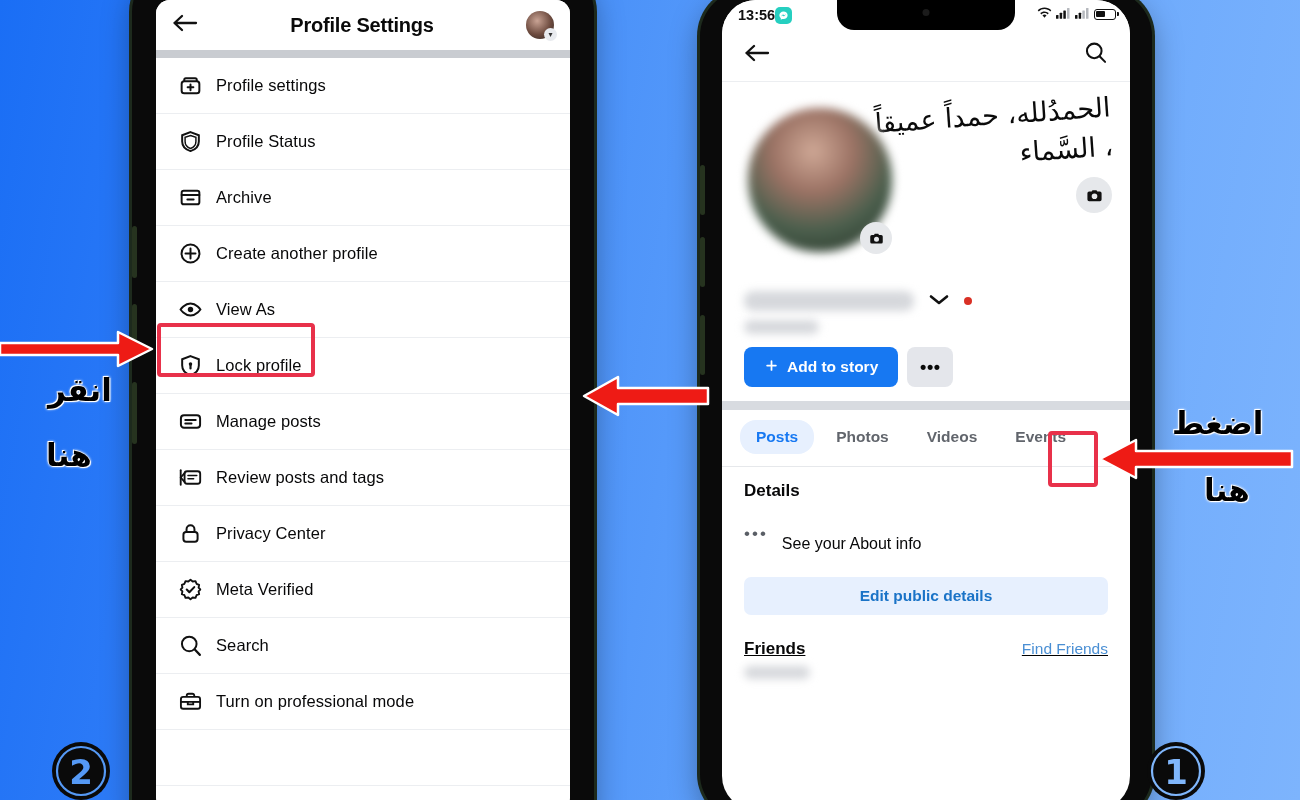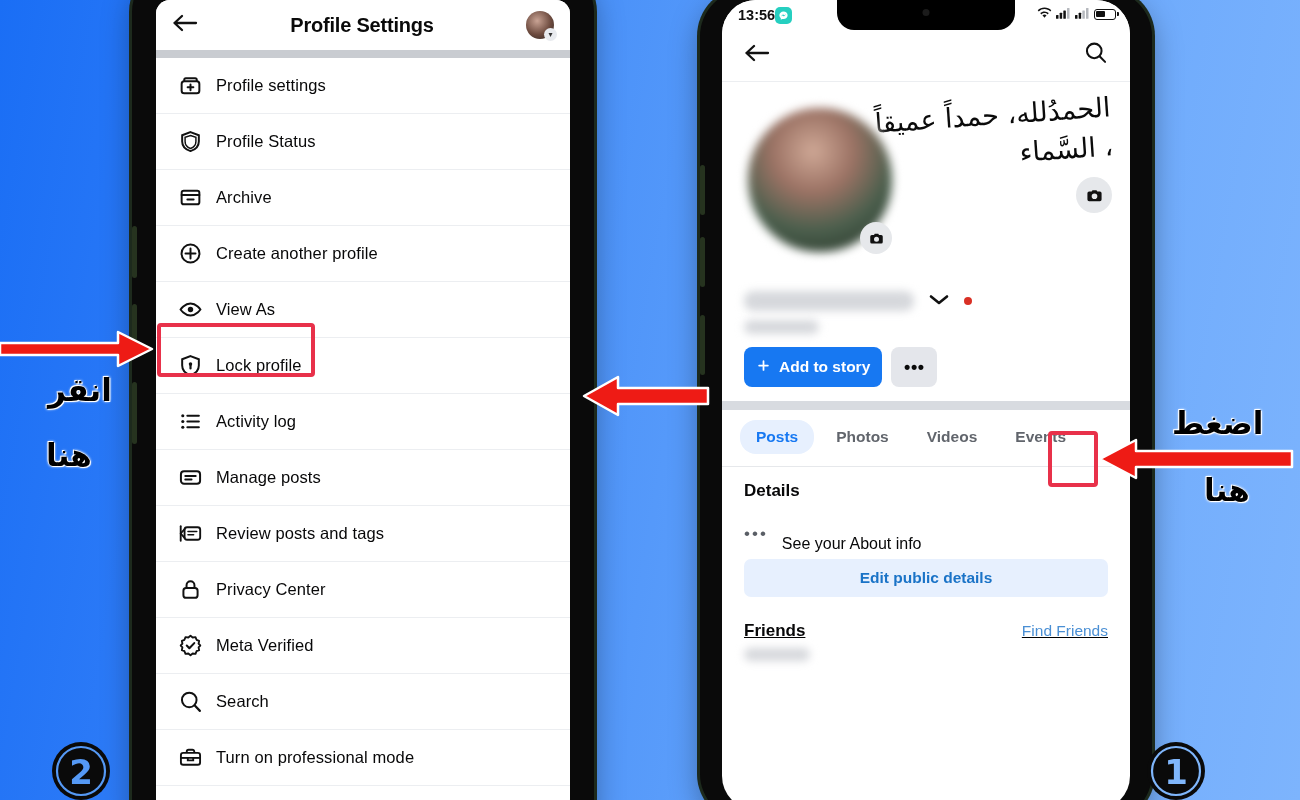--- a/index.html
+++ b/index.html
@@ -71,37 +71,37 @@
   .cam-sm   { left:138px; top:140px; width:32px; height:32px; }
 
   .name-area { padding:4px 22px 0; position:relative; }
   .blurline { border-radius:9px; background:#d6d8dc; filter:blur(4.5px); }
   .name-row { display:flex; align-items:center; gap:14px; }
   .reddot { width:8px; height:8px; border-radius:50%; background:#d93025; }
 
   .btn-row { display:flex; align-items:center; gap:9px; padding:13px 22px 14px; }
   .btn { height:40px; border-radius:8px; display:flex; align-items:center; justify-content:center;
          gap:8px; font-size:15.5px; font-weight:bold; }
-  .btn-primary { background:#1778f2; color:#fff; padding:0 12px; flex:0 0 auto; }
+  .btn-primary { background:#1778f2; color:#fff; padding:0 20px; flex:0 0 auto; }
   .btn-second  { background:#e4e6eb; color:#0a0a0a; padding:0 18px; }
   .btn-more    { background:#e4e6eb; color:#0a0a0a; width:46px; }
 
   .sep { height:9px; background:#d8dbe0; }
 
   .tabs { display:flex; align-items:flex-end; gap:6px; padding:10px 18px 12px; background:#fff;
           border-bottom:1px solid #e6e8eb; }
   .tab { font-size:15.5px; font-weight:bold; color:#61656c; padding:8px 16px; border-radius:16px; }
   .tab.active { color:#1778f2; background:#e7f0fe; }
 
   .section { padding:14px 22px 0; background:#fff; }
   .sec-title { font-size:17px; font-weight:bold; color:#080809; }
   .about-row { display:flex; align-items:center; gap:14px; padding:14px 0 6px; }
   .about-row .dots { color:#5a5e66; font-size:17px; letter-spacing:2px; }
   .about-row .t { font-size:16px; color:#080809;margin-top:20px; }
-  .edit-public { margin-top:0; height:38px; border-radius:7px; background:#e7f0fe; color:#1a73c7;
+  .edit-public { margin-top:18px; height:38px; border-radius:7px; background:#e7f0fe; color:#1a73c7;
           font-size:15.5px; font-weight:bold; display:flex; align-items:center; justify-content:center; }
   .friends-row { display:flex; align-items:baseline; justify-content:space-between; padding-top:24px;text-decoration:underline; }
   .findfriends { font-size:15.5px; color:#4a8fd4; }
 
   
   .hl { position:absolute; border:4px solid #e8314a; border-radius:4px; z-index:30; pointer-events:none; }
 
   .anno-txt { position:absolute; z-index:32; color:#000;
       font-family:"DejaVu Sans", sans-serif; font-weight:bold; font-size:31px; direction:rtl;
       text-shadow:0 0 3px #fff,0 0 3px #fff,1px 1px 0 #fff,-1px -1px 0 #fff; }
@@ -187,31 +187,20 @@
       <span class="ico">
         <svg width="25" height="25" viewBox="0 0 24 24" fill="none" stroke="#111" stroke-width="1.9">
           <path d="M12 3 L20 6v6c0 5-3.4 7.8-8 9.2C7.4 19.8 4 17 4 12V6z"></path>
           <circle cx="12" cy="10.6" r="1.7" fill="#111" stroke="none"></circle>
           <path d="M12 11.7v3.2" stroke-width="2.1" stroke-linecap="round"></path>
           </svg>
       </span>
       <span class="lbl">Lock profile</span>
     </div>
 
-    <div class="row">
-      <span class="ico">
-        <svg width="25" height="25" viewBox="0 0 24 24" fill="none" stroke="#111" stroke-width="2">
-          <path d="M9 6.5h11M9 12h11M9 17.5h11" stroke-linecap="round"></path>
-          <circle cx="4.6" cy="6.5" r="1.5" fill="#111" stroke="none"></circle>
-          <circle cx="4.6" cy="12" r="1.5" fill="#111" stroke="none"></circle>
-          <circle cx="4.6" cy="17.5" r="1.5" fill="#111" stroke="none"></circle>
-          </svg>
-      </span>
-      <span class="lbl">Activity log</span>
-    </div>
 
     <div class="row">
       <span class="ico">
         <svg width="25" height="25" viewBox="0 0 24 24" fill="none" stroke="#111" stroke-width="1.9">
           <rect x="2.8" y="6" width="18.4" height="12" rx="3"></rect>
           <path d="M7 10.5h10M7 14h6" stroke-linecap="round"></path>
           </svg>
       </span>
       <span class="lbl">Manage posts</span>
     </div>

